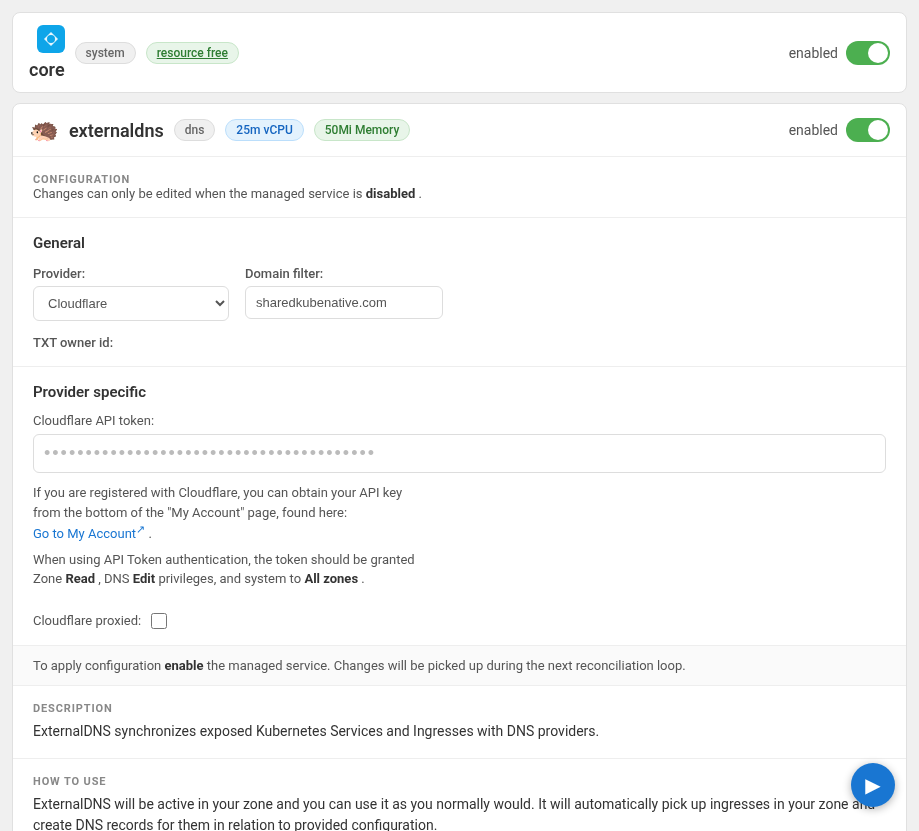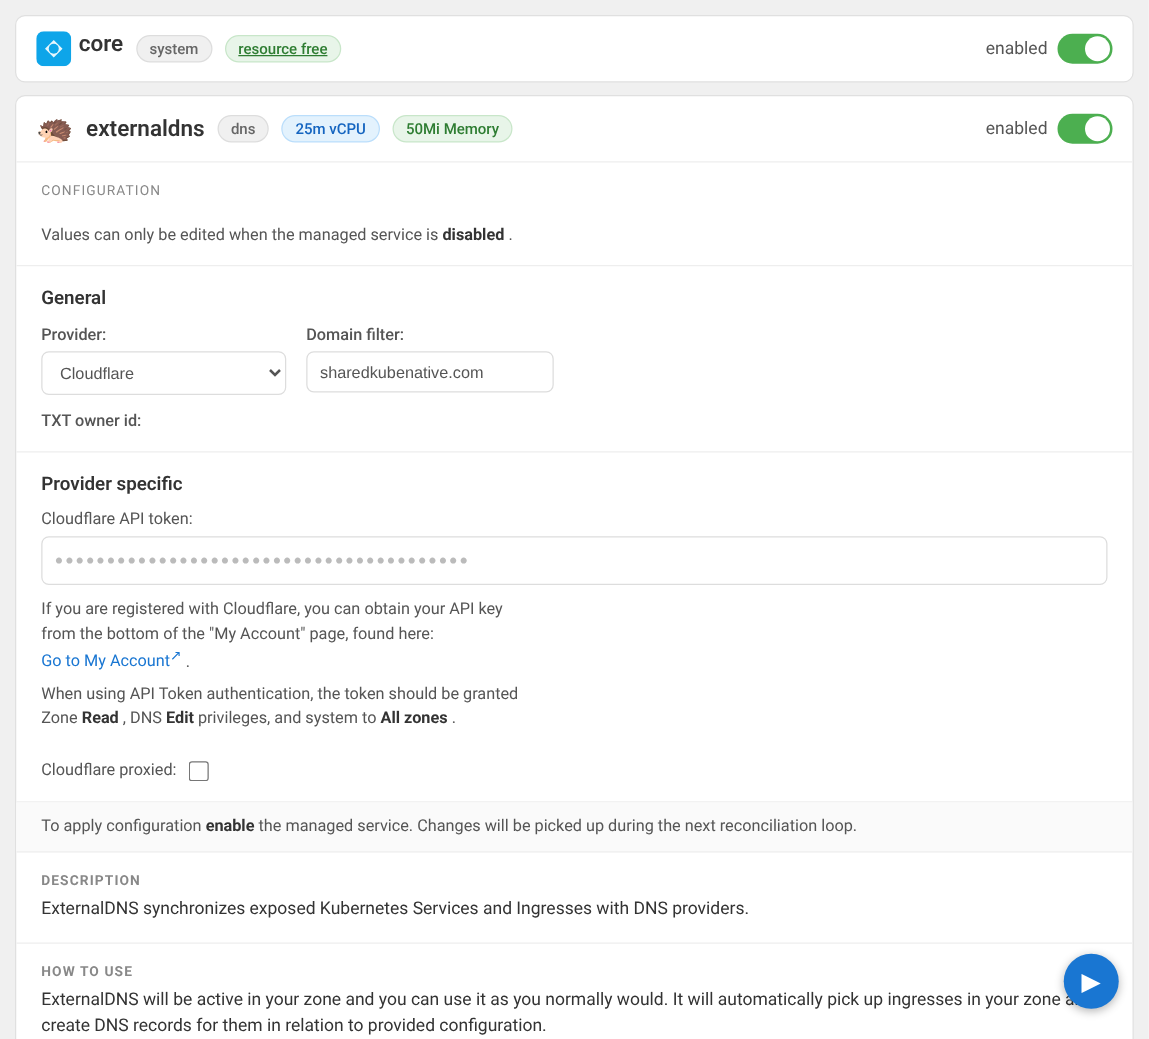--- a/index.html
+++ b/index.html
@@ -28,22 +28,23 @@
       margin-bottom: 10px;
     }
     .top-card-left {
       display: flex;
       align-items: center;
       gap: 10px;
       flex: 1;
     }
     .core-logo {
       display: flex;
-      align-items: flex-start;
+      align-items: flex-end;
       gap: 6px;
+      flex-direction: column;
     }
     .core-logo-icon {
       width: 28px;
       height: 28px;
     }
     .core-logo-text {
       font-size: 18px;
       font-weight: 600;
       color: #333;
     }
@@ -146,25 +147,25 @@
       align-items: center;
       gap: 8px;
     }
 
     .config-section {
       padding: 16px 20px;
       border-bottom: 1px solid #eee;
     }
     .section-title {
       font-size: 11px;
-      font-weight: 400;
+      font-weight: 700;
       letter-spacing: 0.08em;
       color: #888;
       text-transform: uppercase;
-      margin-bottom: 22px;
+      margin-bottom: 0;
     }
     .config-note {
       font-size: 13px;
       color: #555;
     }
     .config-note strong {
       font-weight: 700;
       color: #333;
     }
 
@@ -382,21 +383,21 @@
       </div>
       <div class="service-header-right">
         <span class="enabled-label">enabled</span>
         <div class="toggle"></div>
       </div>
     </div>
 
     <div class="config-section">
       <div class="section-title">CONFIGURATION</div>
       <div class="config-note">
-        <span>Values can only be edited when the managed service is</span>
+        <span>Changes can only be edited when the managed service is</span>
         <strong>disabled</strong>
         <span>.</span>
       </div>
     </div>
 
     <div class="form-section">
       <div class="form-section-title">General</div>
       <div class="form-row">
         <div class="form-group">
           <label>Provider:</label>

